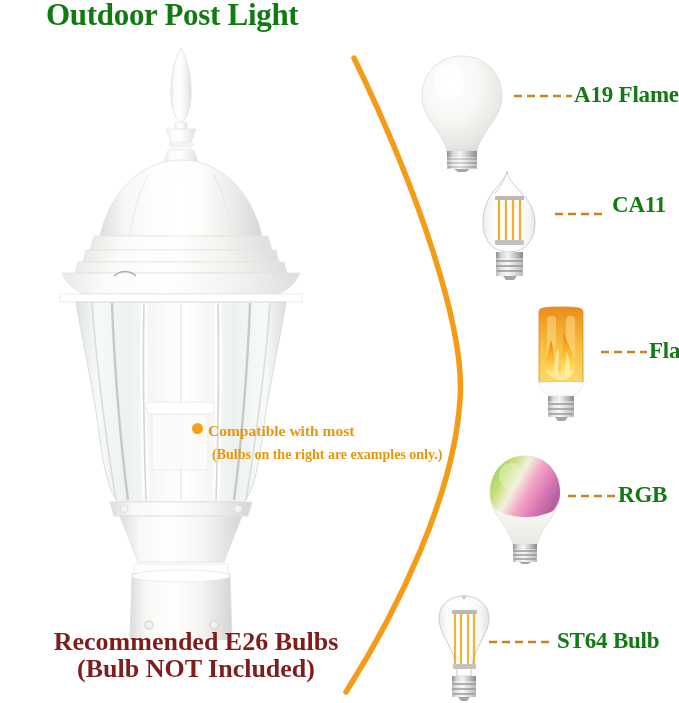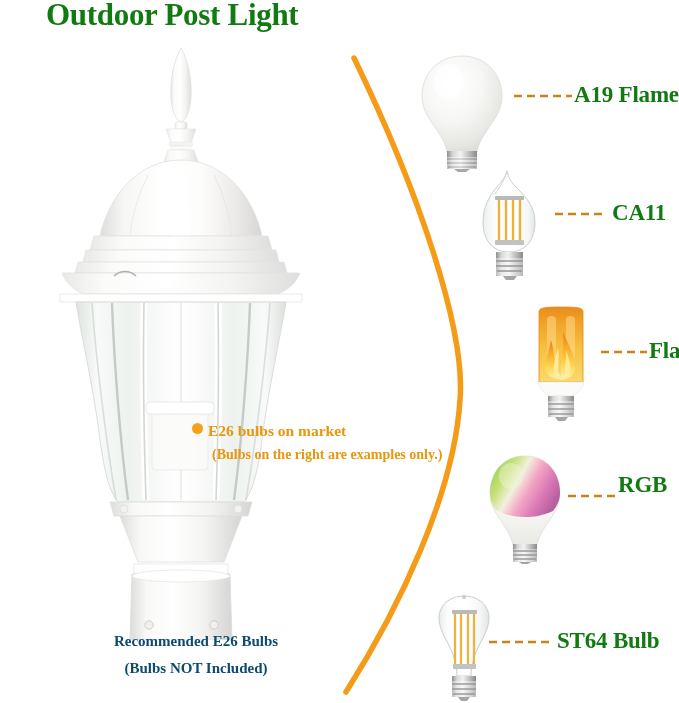--- a/index.html
+++ b/index.html
@@ -81,23 +81,23 @@
     white-space: nowrap;
   }
 
   
   #bottomcap {
     position: absolute;
     left: 18px;
     top: 628px;
     width: 300px;
     text-align: center;
-    font-size: 15px;
+    font-size: 26px;
     font-weight: bold;
-    color: #0c4a6e;
+    color: #7f1d1d;
     line-height: 27px;
     white-space: nowrap;
   }
 
   
   .bulbrow {
     position: absolute;
   }
   .bulbimg {
     position: absolute;
@@ -211,28 +211,28 @@
     <path d="M84 534 L182 534 L184 600 L82 600 Z" fill="url(#baseg)" stroke="#dedede" stroke-width="0.9"></path>
     <ellipse cx="133" cy="536" rx="49" ry="6" fill="#ffffff" stroke="#e2e2df" stroke-width="0.7"></ellipse>
 
     <circle cx="101" cy="585" r="4.2" fill="#f0f0ee" stroke="#c9c9c6" stroke-width="0.9"></circle>
     <circle cx="166" cy="585" r="4.2" fill="#f0f0ee" stroke="#c9c9c6" stroke-width="0.9"></circle>
   </svg>
 
   <div id="compat">
     <div class="line1">
       <span class="bullet"></span>
-    </div>
-    <div class="line2">E26 bulbs on market</div>
+      <span>Compatible with most</span>
+    </div>
     <div class="line3">(Bulbs on the right are examples only.)</div>
   </div>
 
   <div id="bottomcap">
     <div>Recommended E26 Bulbs</div>
-    <div>(Bulbs NOT Included)</div>
+    <div>(Bulb NOT Included)</div>
   </div>
 
   <div class="bulbrow" style="left:388px; top:52px; width:291px; height:120px;">
     <svg class="bulbimg" width="92" height="120" viewBox="0 0 92 120">
       <defs>
         <radialGradient id="a19g" cx="0.38" cy="0.3" r="0.8">
           <stop offset="0%" stop-color="#ffffff"></stop>
           <stop offset="45%" stop-color="#f7f7f5"></stop>
           <stop offset="80%" stop-color="#e6e6e3"></stop>
           <stop offset="100%" stop-color="#d3d3d0"></stop>
@@ -301,21 +301,21 @@
           <path d="M27 98 h27"></path>
           <path d="M28 103 h25"></path>
       </g>
       <path d="M34 108 L48 108 L45 112 L37 112 Z" fill="#a5a5a5"></path>
     </svg>
     <div class="leader" style="left:86px; top:44px; width:52px;">
       <svg width="52" height="4" viewBox="0 0 52 4">
         <line x1="0" y1="2" x2="52" y2="2" stroke="#C8841A" stroke-width="2.6" stroke-dasharray="8 5"></line>
       </svg>
     </div>
-    <div class="bulblabel" style="left:143px; top:32px;">CA11</div>
+    <div class="bulblabel" style="left:143px; top:24px;">CA11</div>
   </div>
 
   <div class="bulbrow" style="left:497px; top:304px; width:182px; height:120px;">
     <svg class="bulbimg" width="72" height="120" viewBox="0 0 72 120">
       <defs>
         <linearGradient id="tubeg" x1="0" y1="0" x2="0" y2="1">
           <stop offset="0%" stop-color="#E98C1B"></stop>
           <stop offset="22%" stop-color="#F0A428"></stop>
           <stop offset="55%" stop-color="#F8C040"></stop>
           <stop offset="100%" stop-color="#FBD96A"></stop>
@@ -385,21 +385,21 @@
           <path d="M27 103 h24"></path>
           <path d="M28 107 h22"></path>
       </g>
       <path d="M33 110 L45 110 L42 112 L36 112 Z" fill="#a5a5a5"></path>
     </svg>
     <div class="leader" style="left:82px; top:42px; width:48px;">
       <svg width="48" height="4" viewBox="0 0 48 4">
         <line x1="0" y1="2" x2="48" y2="2" stroke="#C8841A" stroke-width="2.6" stroke-dasharray="8 5"></line>
       </svg>
     </div>
-    <div class="bulblabel" style="left:132px; top:20px;">RGB</div>
+    <div class="bulblabel" style="left:132px; top:30px;">RGB</div>
   </div>
 
   <div class="bulbrow" style="left:397px; top:592px; width:282px; height:111px;text-align:right;">
     <svg class="bulbimg" width="78" height="111" viewBox="0 0 78 111">
       <defs>
         <linearGradient id="st64g" x1="0" y1="0" x2="1" y2="0">
           <stop offset="0%" stop-color="#e5e9e6" stop-opacity="0.95"></stop>
           <stop offset="20%" stop-color="#fbfdfc" stop-opacity="0.55"></stop>
           <stop offset="52%" stop-color="#ffffff" stop-opacity="0.4"></stop>
           <stop offset="82%" stop-color="#eef2ef" stop-opacity="0.6"></stop>

